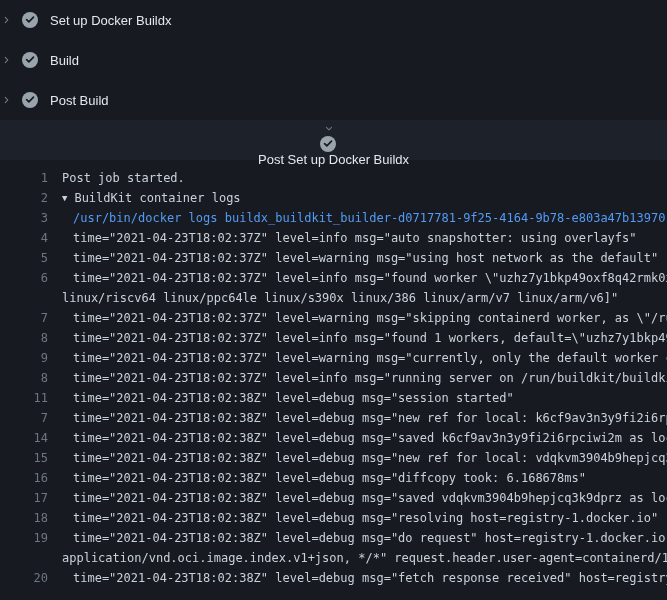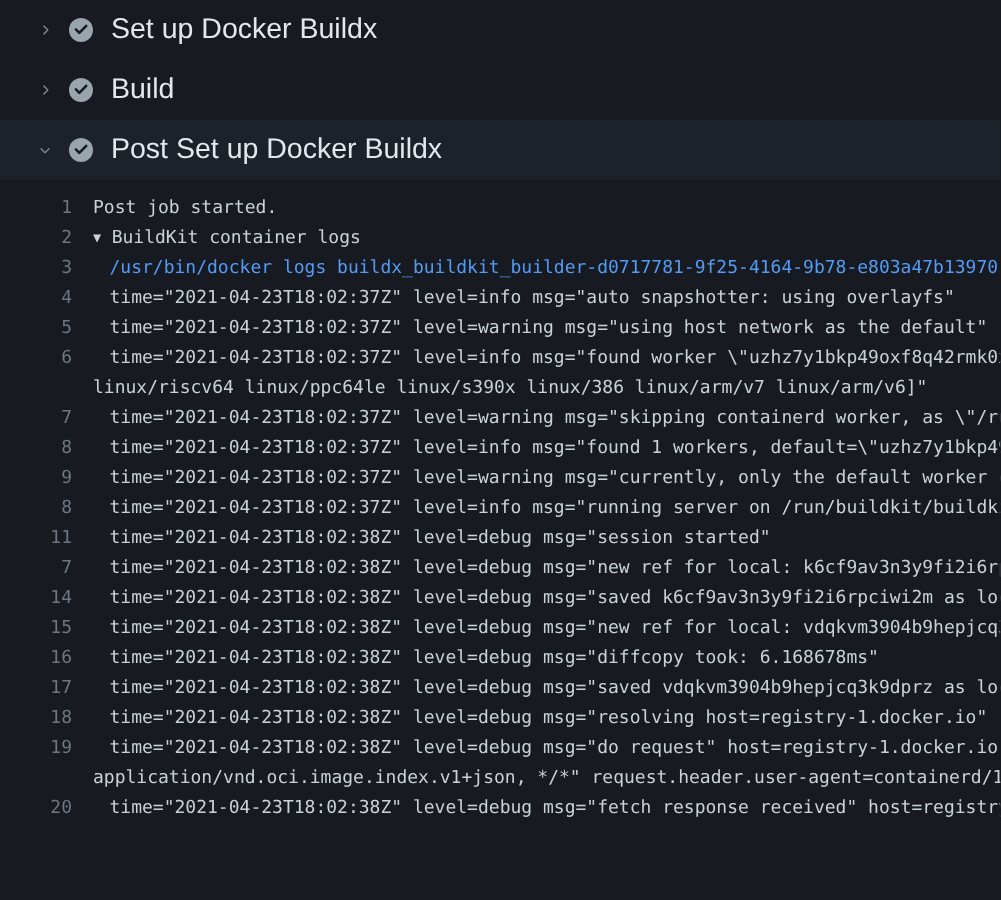--- a/index.html
+++ b/index.html
@@ -17,26 +17,26 @@
   html,body{margin:0;padding:0;}
   body{
     width:667px;height:600px;overflow:hidden;
     background:var(--page-bg);
     font-family:"Liberation Sans", sans-serif;
   }
   
   .steps{width:100%;}
   .step{
     display:flex;align-items:center;
-    height:40px;padding:0 24px;
+    height:40px;padding:0 0;
     color:var(--header-text);
-    font-size:19px;
+    font-size:13px;
     cursor:pointer;
   }
-  .step.expanded{background:var(--header-expanded-bg);}
+  .step.expanded{background:var(--header-expanded-bg);flex-direction:column;}
   .chev{
     width:12px;height:16px;flex:none;
     display:flex;align-items:center;justify-content:center;
     color:var(--chevron);margin-right:10px;
   }
   .chev svg{display:block;}
   .chev.down svg{transform:rotate(90deg);}
   .check{
     width:16px;height:16px;flex:none;
     display:flex;align-items:center;justify-content:center;
@@ -91,20 +91,34 @@
         </svg>
       </span>
       <span class="check">
         <svg width="16" height="16" viewBox="0 0 16 16">
           <circle cx="8" cy="8" r="8" fill="currentColor"></circle>
           <path d="M11.5 5.2 6.9 9.9 4.6 7.6" fill="none" stroke="var(--check-mark)" stroke-width="1.7" stroke-linecap="round" stroke-linejoin="round"></path>
         </svg>
       </span>
       <span class="label">Build</span>
     </div>
+    <div class="step">
+      <span class="chev">
+        <svg width="10" height="10" viewBox="0 0 16 16" fill="currentColor">
+          <path d="M6.22 3.22a.75.75 0 0 1 1.06 0l4.25 4.25a.75.75 0 0 1 0 1.06l-4.25 4.25a.75.75 0 1 1-1.06-1.06L9.94 8 6.22 4.28a.75.75 0 0 1 0-1.06Z"></path>
+        </svg>
+      </span>
+      <span class="check">
+        <svg width="16" height="16" viewBox="0 0 16 16">
+          <circle cx="8" cy="8" r="8" fill="currentColor"></circle>
+          <path d="M11.5 5.2 6.9 9.9 4.6 7.6" fill="none" stroke="var(--check-mark)" stroke-width="1.7" stroke-linecap="round" stroke-linejoin="round"></path>
+        </svg>
+      </span>
+      <span class="label">Post Build</span>
+    </div>
     <div class="step expanded">
       <span class="chev down">
         <svg width="10" height="10" viewBox="0 0 16 16" fill="currentColor">
           <path d="M6.22 3.22a.75.75 0 0 1 1.06 0l4.25 4.25a.75.75 0 0 1 0 1.06l-4.25 4.25a.75.75 0 1 1-1.06-1.06L9.94 8 6.22 4.28a.75.75 0 0 1 0-1.06Z"></path>
         </svg>
       </span>
       <span class="check">
         <svg width="16" height="16" viewBox="0 0 16 16">
           <circle cx="8" cy="8" r="8" fill="currentColor"></circle>
           <path d="M11.5 5.2 6.9 9.9 4.6 7.6" fill="none" stroke="var(--check-mark)" stroke-width="1.7" stroke-linecap="round" stroke-linejoin="round"></path>

